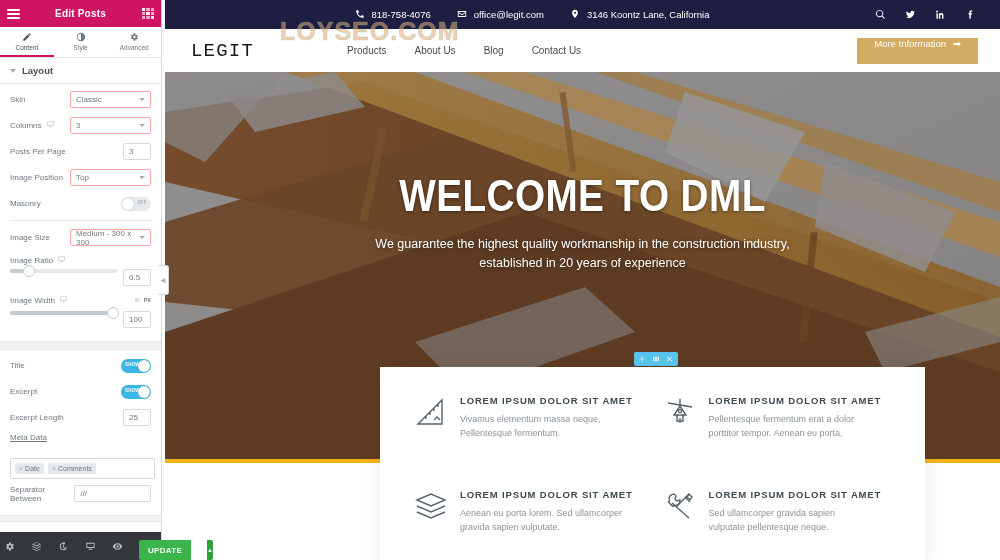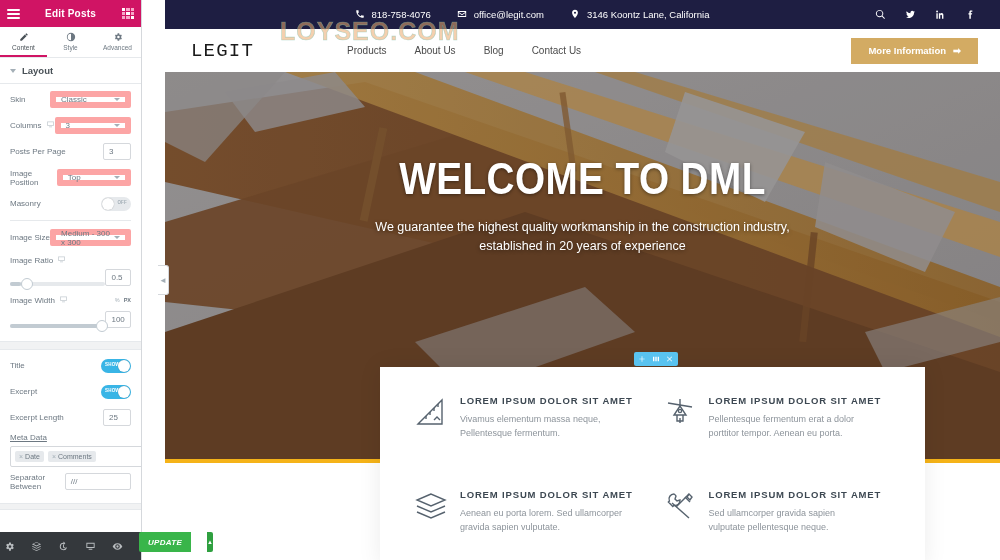--- a/index.html
+++ b/index.html
@@ -5,21 +5,21 @@
   * { box-sizing: border-box; margin: 0; padding: 0; }
   html, body {
     width: 1000px; height: 560px; overflow: hidden;
     font-family: "Liberation Sans", sans-serif;
     background: #fff;
   }
   #app { position: relative; width: 1000px; height: 560px; overflow: hidden; }
 
   
   #panel {
-    position: absolute; left: 0; top: 0; width: 142px; height: 560px;
+    position: absolute; left: 0; top: 0; width: 162px; height: 560px;
     background: #ffffff; border-right: 1px solid #d5d8dc;
     display: flex; flex-direction: column; z-index: 40;
   }
   .panel-header {
     height: 27px; background: #d01464; color: #fff;
     display: flex; align-items: center; justify-content: space-between;
     padding: 0 7px; flex: 0 0 27px;
   }
   .panel-header .ph-title {
     font-size: 10px; font-weight: bold; letter-spacing: .2px;
@@ -55,21 +55,21 @@
     border-top:4px solid #a4afb7; }
 
   .ctrl-group { padding: 5px 10px 6px; }
   .ctrl {
     display: flex; align-items: center; justify-content: space-between;
     min-height: 21px; margin-bottom: 5px;
   }
   .ctrl-label { font-size: 8px; color: #6d7882; display:flex; align-items:center; gap:4px; }
   .ctrl-label svg { width: 9px; height: 9px; opacity: .65; }
   .select-box {
-    width: 81px; height: 17px; border: 6px solid #fca5a5; border-radius: 2px;
+    width: 81px; height: 17px; border: 1px solid #fca5a5; border-radius: 2px;
     background: #fff; font-size: 8px; color: #6d7882; display: flex;
     align-items: center; justify-content: space-between; padding: 0 5px;
   }
   .select-box .sc { width:0;height:0;border-left:3px solid transparent;border-right:3px solid transparent;
     border-top:3.5px solid #a4afb7; }
   .num-box {
     width: 28px; height: 17px; border: 1px solid #d5d8dc; border-radius: 2px;
     background: #fff; font-size: 8px; color: #6d7882; display: flex;
     align-items: center; padding-left: 5px;
   }
@@ -85,21 +85,21 @@
     position: absolute; top: 1px; width: 12px; height: 12px; border-radius: 50%;
     background: #fff; box-shadow: 0 0 1px rgba(0,0,0,.35);
   }
   .switcher.on .knob { right: 1px; } .switcher.off .knob { left: 1px; }
   .switcher .sw-txt {
     position: absolute; top: 3px; font-size: 4.5px; font-weight: bold; letter-spacing: .2px;
   }
   .switcher.on .sw-txt { left: 4px; color: #fff; }
   .switcher.off .sw-txt { right: 4px; color: #a4afb7; }
 
-  .slider-row { display:flex; align-items:flex-end; justify-content: space-between; margin-bottom: 7px; }
+  .slider-row { display:flex; align-items:flex-start; justify-content: space-between; margin-bottom: 7px; }
   .slider { position: relative; width: 108px; height: 4px; background: #e6e9ec; border-radius: 3px; }
   .slider .fill { position:absolute; left:0; top:0; height:4px; background:#c2cbd2; border-radius:3px;}
   .slider .handle {
     position: absolute; top: -4px; width: 12px; height: 12px; border-radius: 50%;
     background: #fff; border: 1px solid #c2cbd2;
   }
   .units { display:flex; gap:4px; align-items:center; font-size:5.5px; color:#a4afb7; }
   .units .u.active { color:#6d7882; font-weight:bold; }
 
   .tagfield {
@@ -108,22 +108,22 @@
   }
   .tag {
     background: #e6e9ec; color: #6d7882; font-size: 7px; border-radius: 2px;
     padding: 2px 4px; display: flex; align-items: center; gap: 2px;
   }
   .tag .x { color:#a4afb7; font-size: 7px; }
   .divider { height: 1px; background: #e6e9ec; margin: 6px 0; }
   .gap-band { height: 9px; background: #f1f2f3; border-top:1px solid #e6e9ec; border-bottom:1px solid #e6e9ec; }
 
   .panel-footer {
-    height: 28px; background: #34383c; display: flex; align-items: flex-start;
-    padding: 0 4px; gap: 16px; flex: 0 0 28px; font-style: italic;
+    height: 28px; background: #34383c; display: flex; align-items: flex-end;
+    padding: 0 4px; gap: 16px; flex: 0 0 28px;
   }
   .pf-ico { width: 22px; height: 28px; display:flex; align-items:center; justify-content:center; color:#b8bcbf; }
   .pf-ico svg { width: 11px; height: 11px; }
   .update-btn {
     margin-left: auto; height: 20px; background: #39b54a; color: #fff;
     font-size: 8px; font-weight: bold; letter-spacing: .3px;
     display: flex; align-items: center; padding: 0 9px; border-radius: 2px 0 0 2px;
   }
   .update-caret {
     height: 20px; width: 13px; background: #2fa040; border-radius: 0 2px 2px 0;
@@ -151,31 +151,31 @@
 
   .navbar {
     height: 43px; background: #fff; display: flex; align-items: center;
     padding: 0 22px 0 26px; position: relative; z-index: 9;
   }
   .brand { font-family: Liberation Mono, monospace; font-size: 19px; color: #1a1a1a; letter-spacing: 1.2px; }
   .navlinks { display: flex; align-items: center; gap: 28px; margin-left: 93px; }
   .navlinks a { font-size: 10px; color: #4a4a4a; text-decoration: none; }
   .cta {
     margin-left: auto; background: #d3ab63; color: #fff; font-size: 9.5px;
-    height: 26px; display: flex; align-items: center; gap: 7px; padding: 0 17px; font-weight: bold;
+    height: 26px; display: flex; gap: 7px; padding: 0 17px;
   }
 
   .hero {
     position: absolute; left: 0; right: 0; top: 72px; height: 389px; overflow: hidden;
     background: #7b6048;
   }
   .hero .photo { position: absolute; inset: 0; }
   .hero .tint { position:absolute; inset:0; background: rgba(60,42,30,0.28); }
   .hero-text {
-    position: absolute; left: 0; right: 0; top: 84px; text-align: center; color: #fff;
+    position: absolute; left: 0; right: 0; top: 101px; text-align: center; color: #fff;
     text-shadow: 0 1px 4px rgba(0,0,0,.45);
   }
   .hero-title {
     font-size: 45px; font-weight: bold; letter-spacing: .5px; line-height: 1;
     font-family: "Liberation Sans Narrow", "Liberation Sans", sans-serif;
     transform: scaleX(0.86); transform-origin: center;
   }
   .hero-sub { margin-top: 17px; font-size: 12.5px; line-height: 1.55; font-weight: 300; }
 
   .gold-stripe { position: absolute; left: 0; right: 0; top: 459px; height: 4px; background: #f5b318; z-index: 6; }
@@ -599,21 +599,21 @@
             <span class="knob"></span>
           </span>
         </div>
 
         <div class="ctrl">
           <span class="ctrl-label">Excerpt Length</span>
           <span class="num-box">25</span>
         </div>
 
         <div class="ctrl" style="display:block;min-height:0;margin-bottom:4px;">
-          <div class="ctrl-label" style="margin-bottom:4px;text-decoration:underline;">Meta Data</div>
+          <div class="ctrl-label" style="margin-bottom:16px;text-decoration:underline;">Meta Data</div>
           <div class="tagfield">
             <span class="tag">
               <span class="x">×</span>
               <span>Date</span>
             </span>
             <span class="tag">
               <span class="x">×</span>
               <span>Comments</span>
             </span>
           </div>

